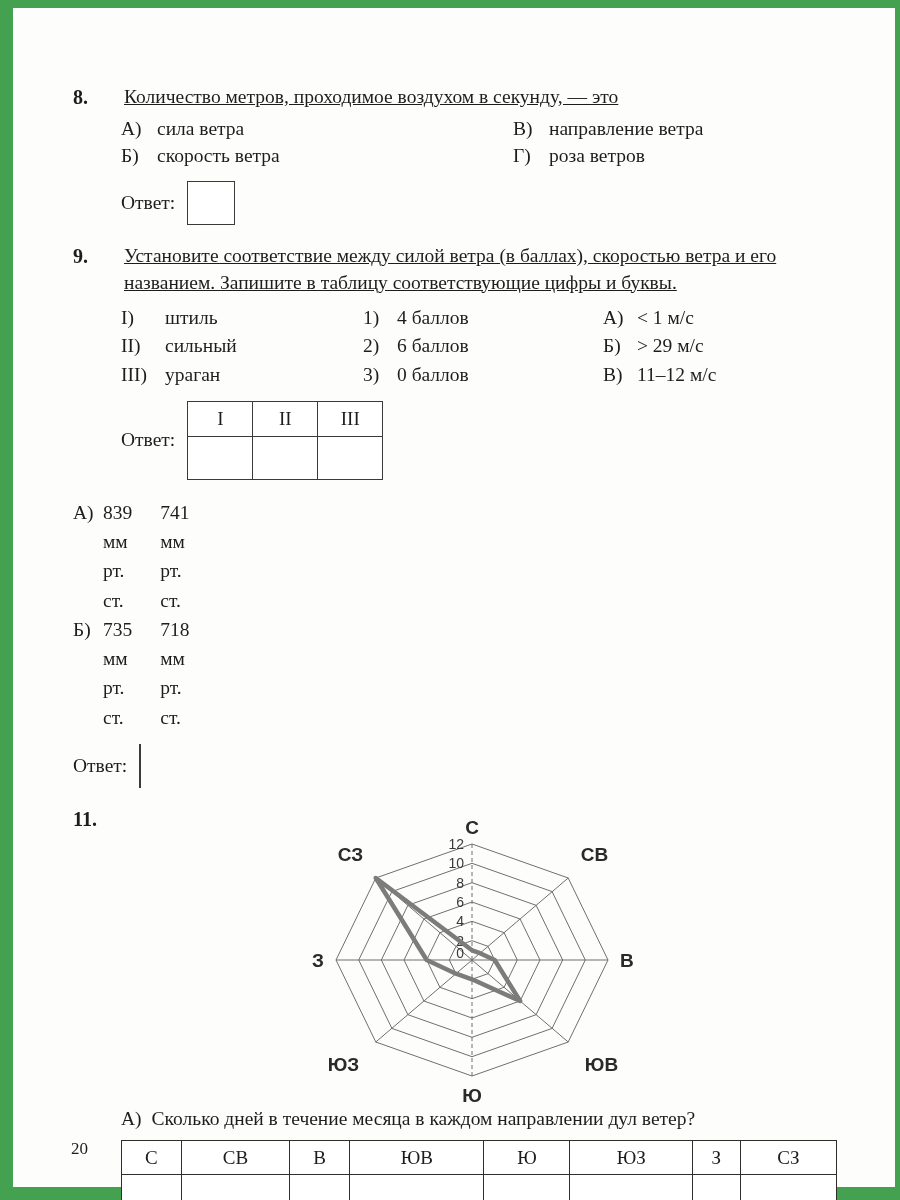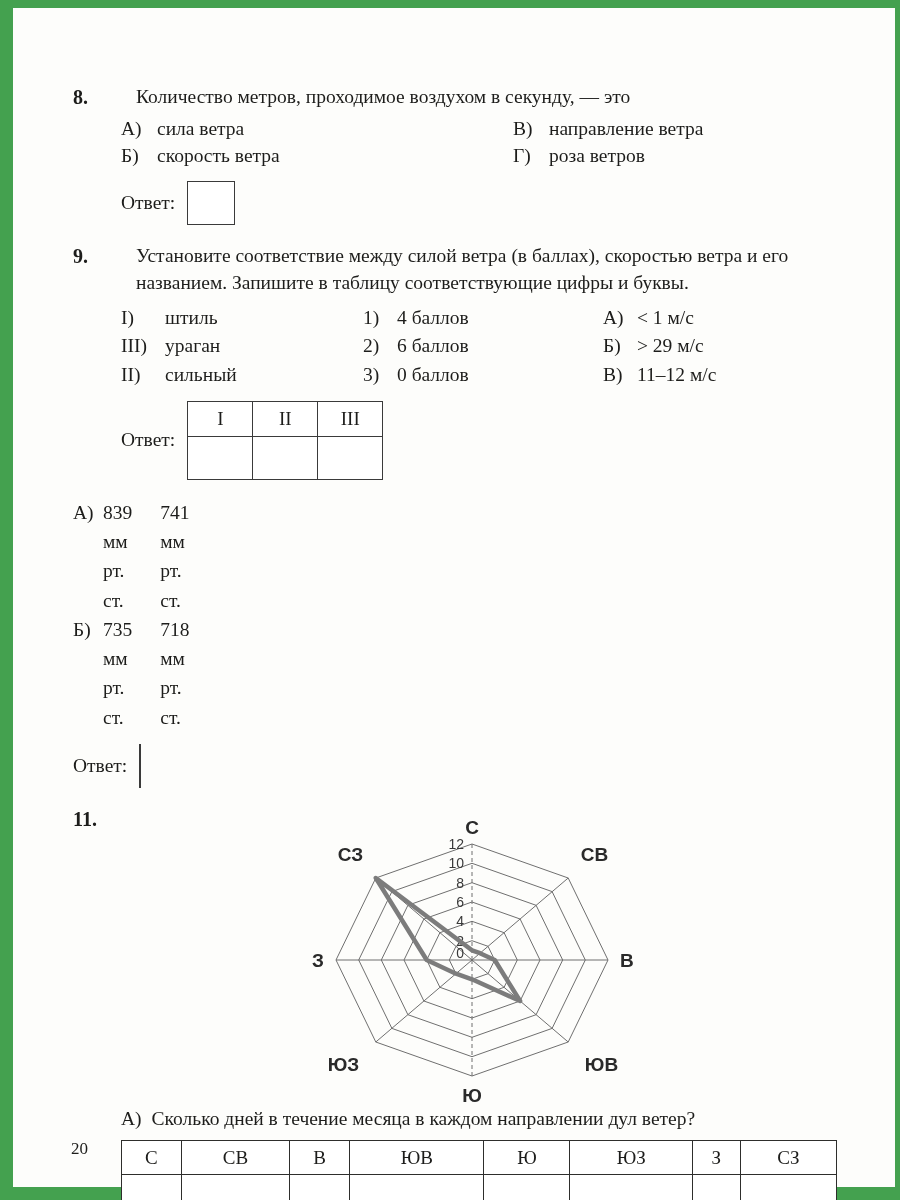--- a/index.html
+++ b/index.html
@@ -9,21 +9,21 @@
     font-family:"Liberation Serif", serif;color:#1d1d1b;
   }
   .paper{
     position:absolute;left:13px;top:8px;right:5px;bottom:13px;
     background:#fdfdfb;
     padding:76px 58px 0 60px;box-sizing:border-box;
   }
   .question{display:grid;grid-template-columns:48px 1fr;margin-bottom:18px;}
   .qnum{font-weight:bold;font-size:20px;line-height:1.36;}
   .qbody{font-size:19.5px;line-height:1.36;}
-  .qtext{margin:0 0 4px 15px;}
+  .qtext{margin:0 0 4px 3px;text-decoration:underline;}
   
   .opts2{display:grid;grid-template-columns:388px 1fr;column-gap:4px;}
   .opt{display:flex;gap:10px;line-height:1.4;}
   .opt-label{min-width:26px;}
   
   .answer-row{display:flex;align-items:center;margin-top:12px;}
   .answer-label{margin-right:12px;}
   .answer-box{width:46px;height:42px;border:1.5px solid #3a3a3a;background:#fff;}
   
   .match{display:grid;grid-template-columns:242px 240px 1fr;margin-top:8px;}
@@ -89,26 +89,26 @@
       <div class="qnum">9.</div>
       <div class="qbody">
         <p class="qtext">Установите соответствие между силой ветра (в баллах), скоростью ветра и его названием. Запишите в таблицу соответствующие цифры и буквы.</p>
         <div class="match">
           <div class="match-col">
             <div class="mrow">
                 <span class="mlabel">I)</span>
                 <span>штиль</span>
               </div>
             <div class="mrow">
+                <span class="mlabel">II)</span>
+                <span>сильный</span>
+              </div>
+            <div class="mrow">
                 <span class="mlabel">III)</span>
                 <span>ураган</span>
-              </div>
-            <div class="mrow">
-                <span class="mlabel">II)</span>
-                <span>сильный</span>
               </div>
           </div>
           <div class="match-col">
             <div class="mrow">
                 <span class="mlabel narrow">1)</span>
                 <span>4 баллов</span>
               </div>
             <div class="mrow">
                 <span class="mlabel narrow">2)</span>
                 <span>6 баллов</span>

